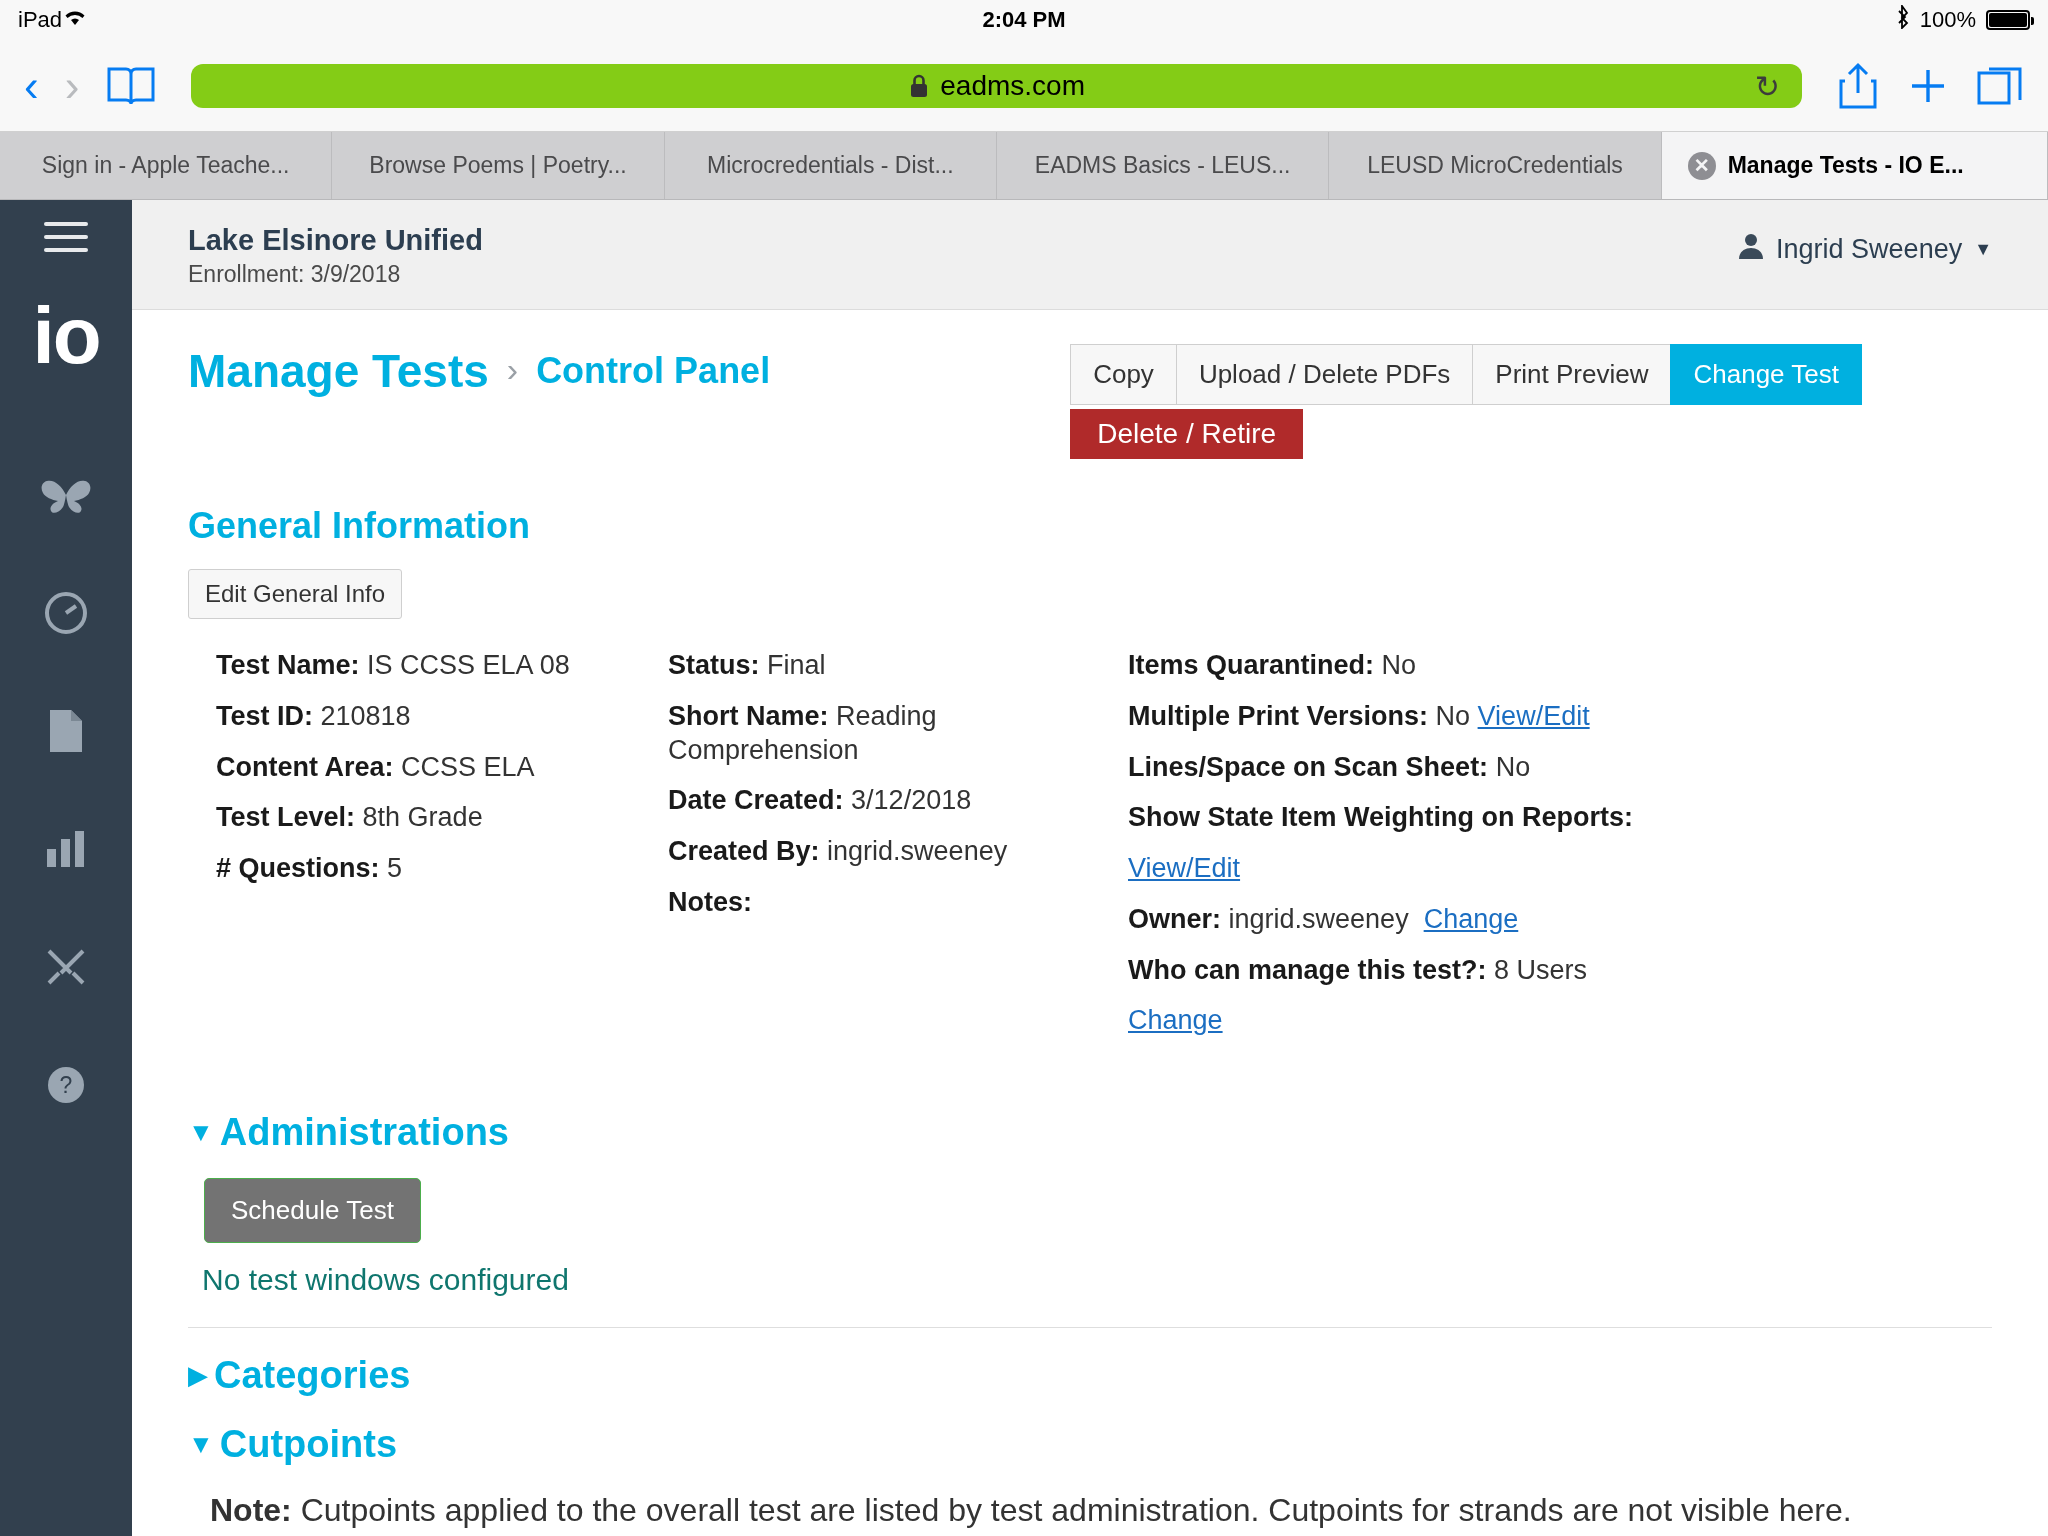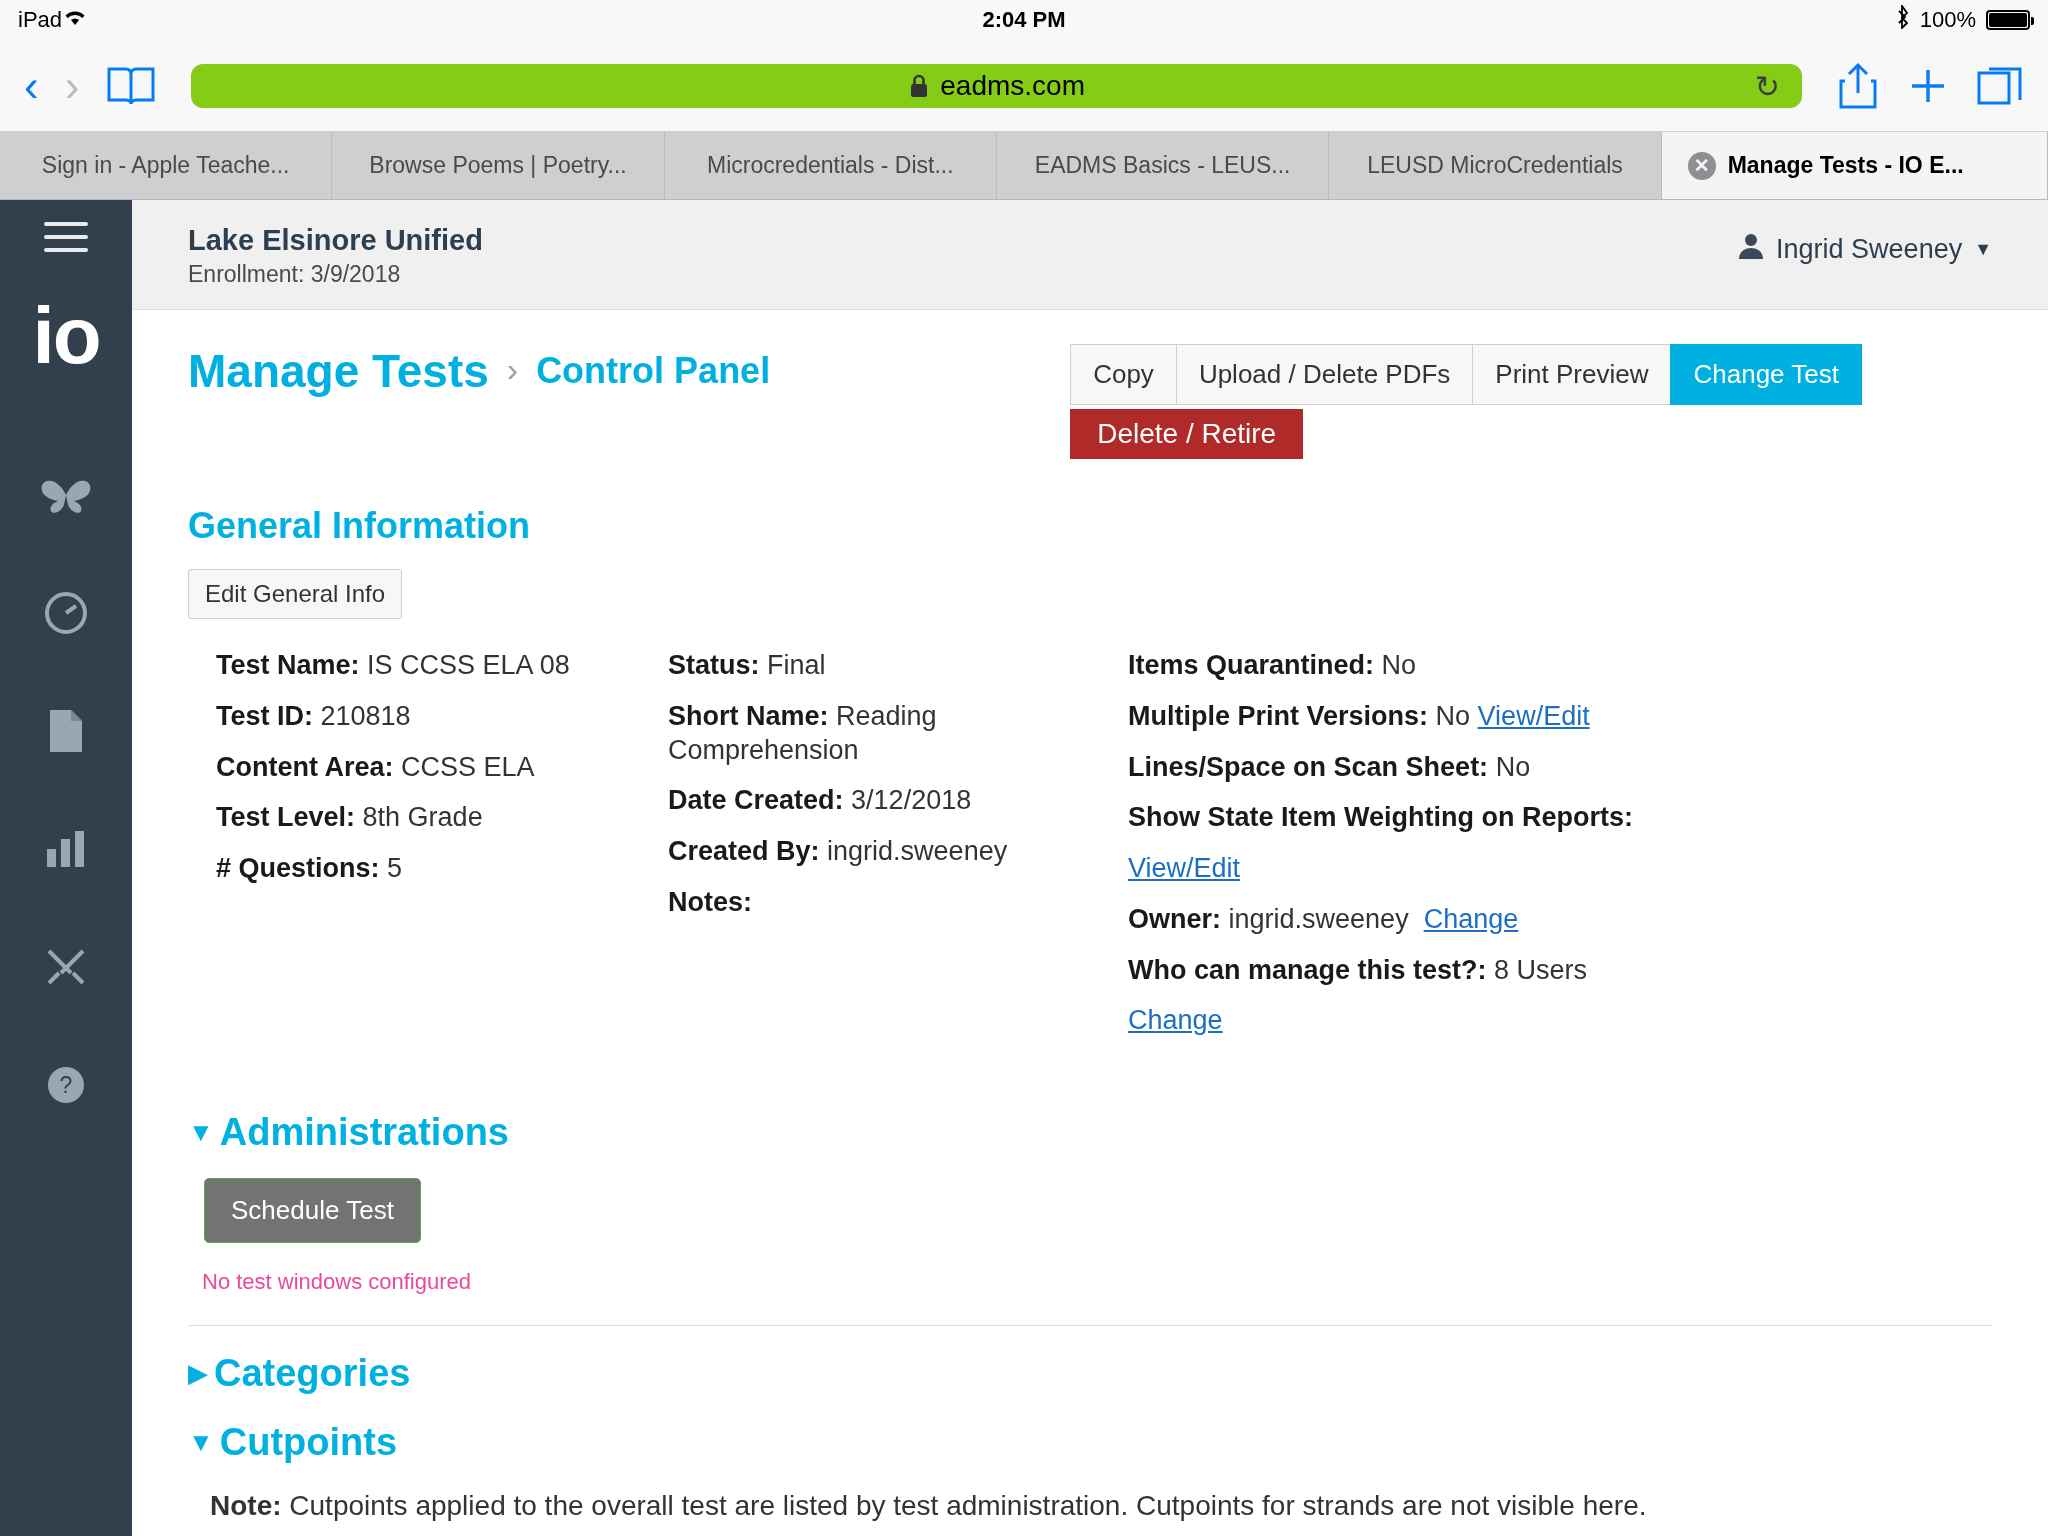--- a/index.html
+++ b/index.html
@@ -195,23 +195,23 @@
 
   .collapsible { display: flex; align-items: center; gap: 6px; margin-top: 56px; }
   .tri { color: #00b0e0; font-size: 26px; }
   .collapsible .lbl { font-size: 38px; font-weight: bold; color: #00b0e0; }
 
   .btn-green {
     display: inline-block; margin-top: 24px; margin-left: 16px;
     background: #737373; border: 1px solid #4cae4c; color: #fff;
     font-size: 26px; padding: 16px 26px; border-radius: 5px;
   }
-  .muted-note { font-size: 22px; color: #ec4899; margin-top: 26px; padding-left: 14px; }
+  .muted-note { font-size: 30px; color: #0f766e; margin-top: 20px; padding-left: 14px; }
   .hr { border-top: 1px solid #dedede; margin-top: 30px; }
-  .note-line { font-size: 28px; color: #333; margin-top: 26px; padding-left: 22px; }
+  .note-line { font-size: 32px; color: #333; margin-top: 26px; padding-left: 22px; }
 </style>
 </head>
 <body>
 
 <div class="statusbar">
   <div class="sb-left">
     <span>iPad</span>
     <span class="wifi-icon">
       <svg width="26" height="20" viewBox="0 0 26 20">
           <path d="M13 18l4-5a6 6 0 0 0-8 0z" fill="#000"></path>

